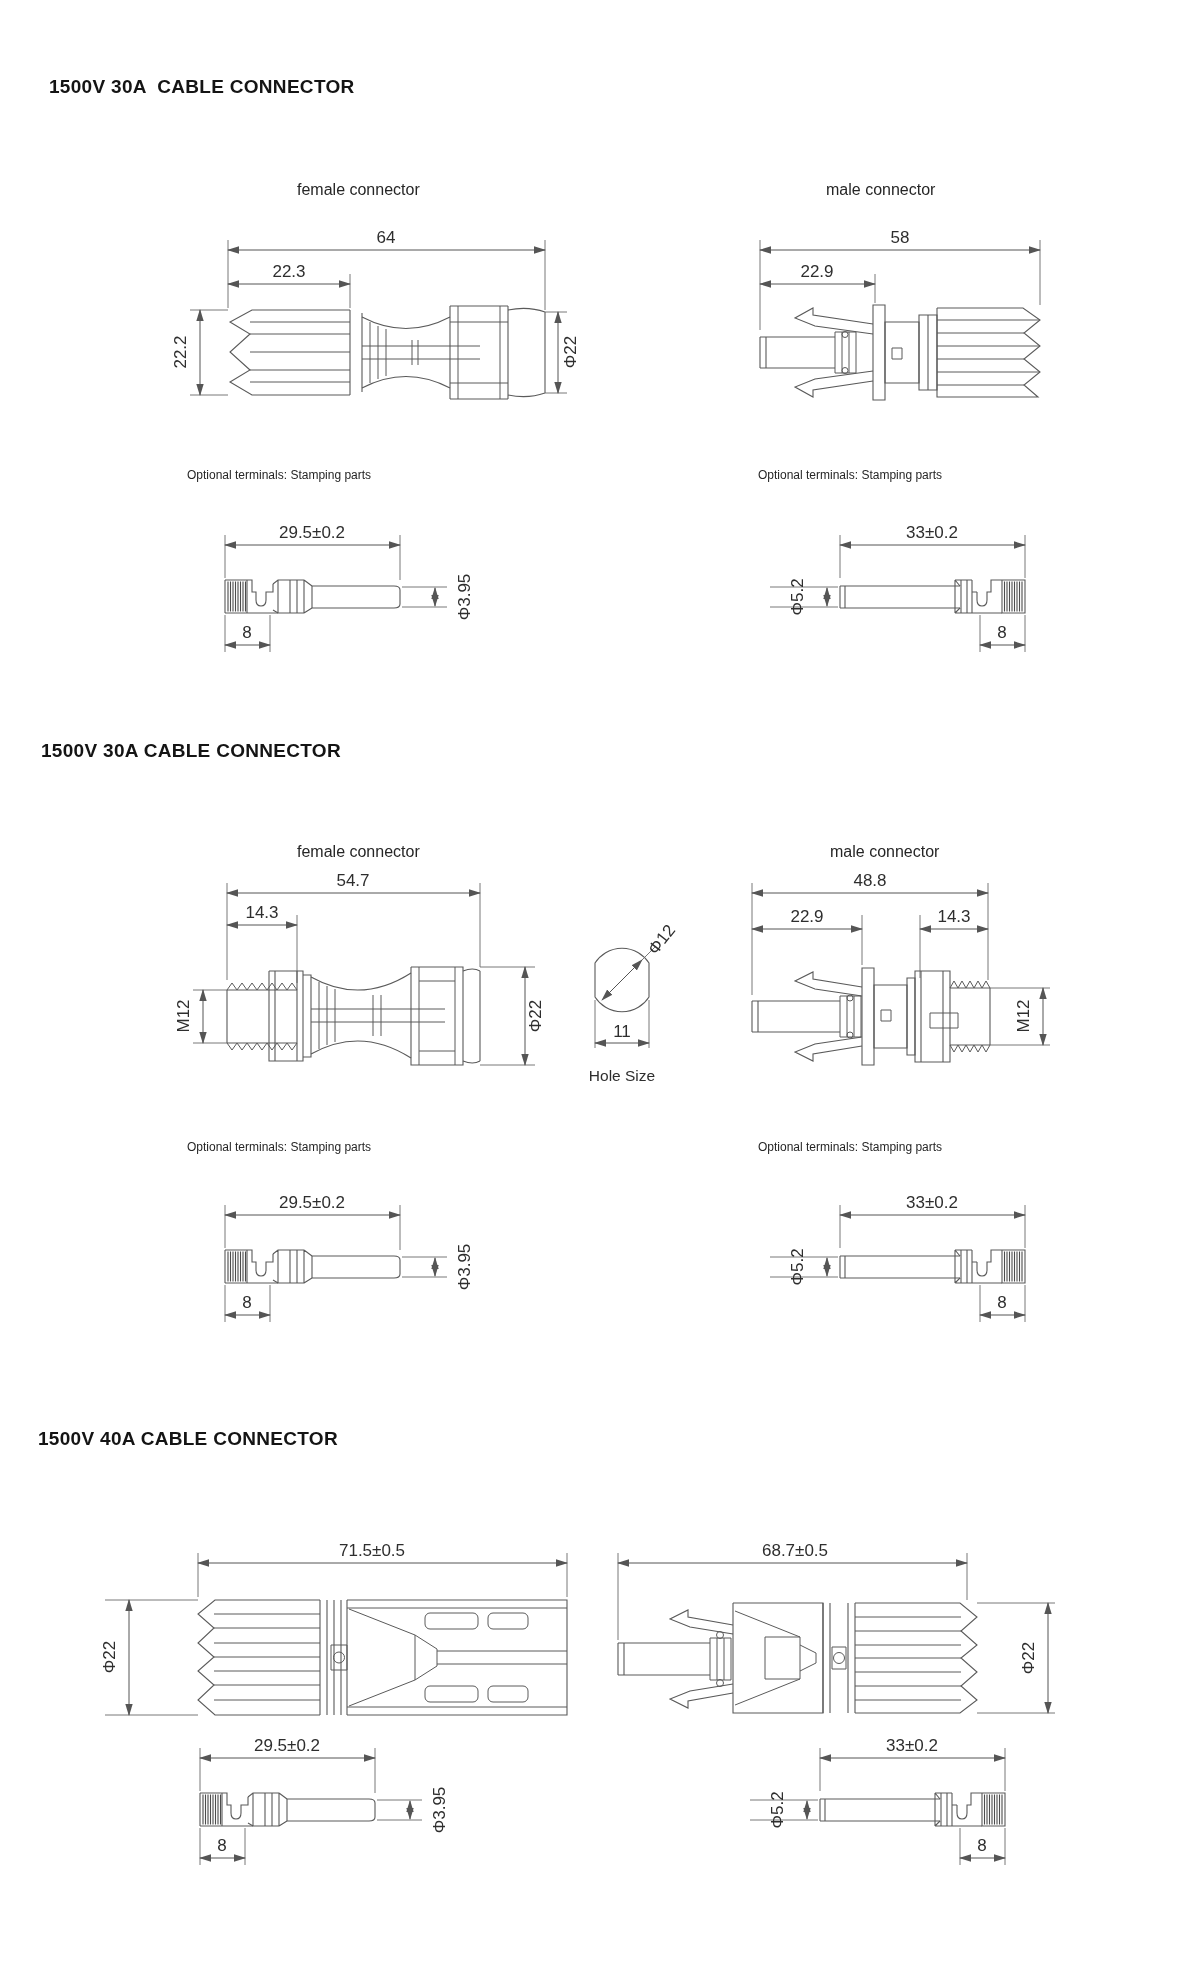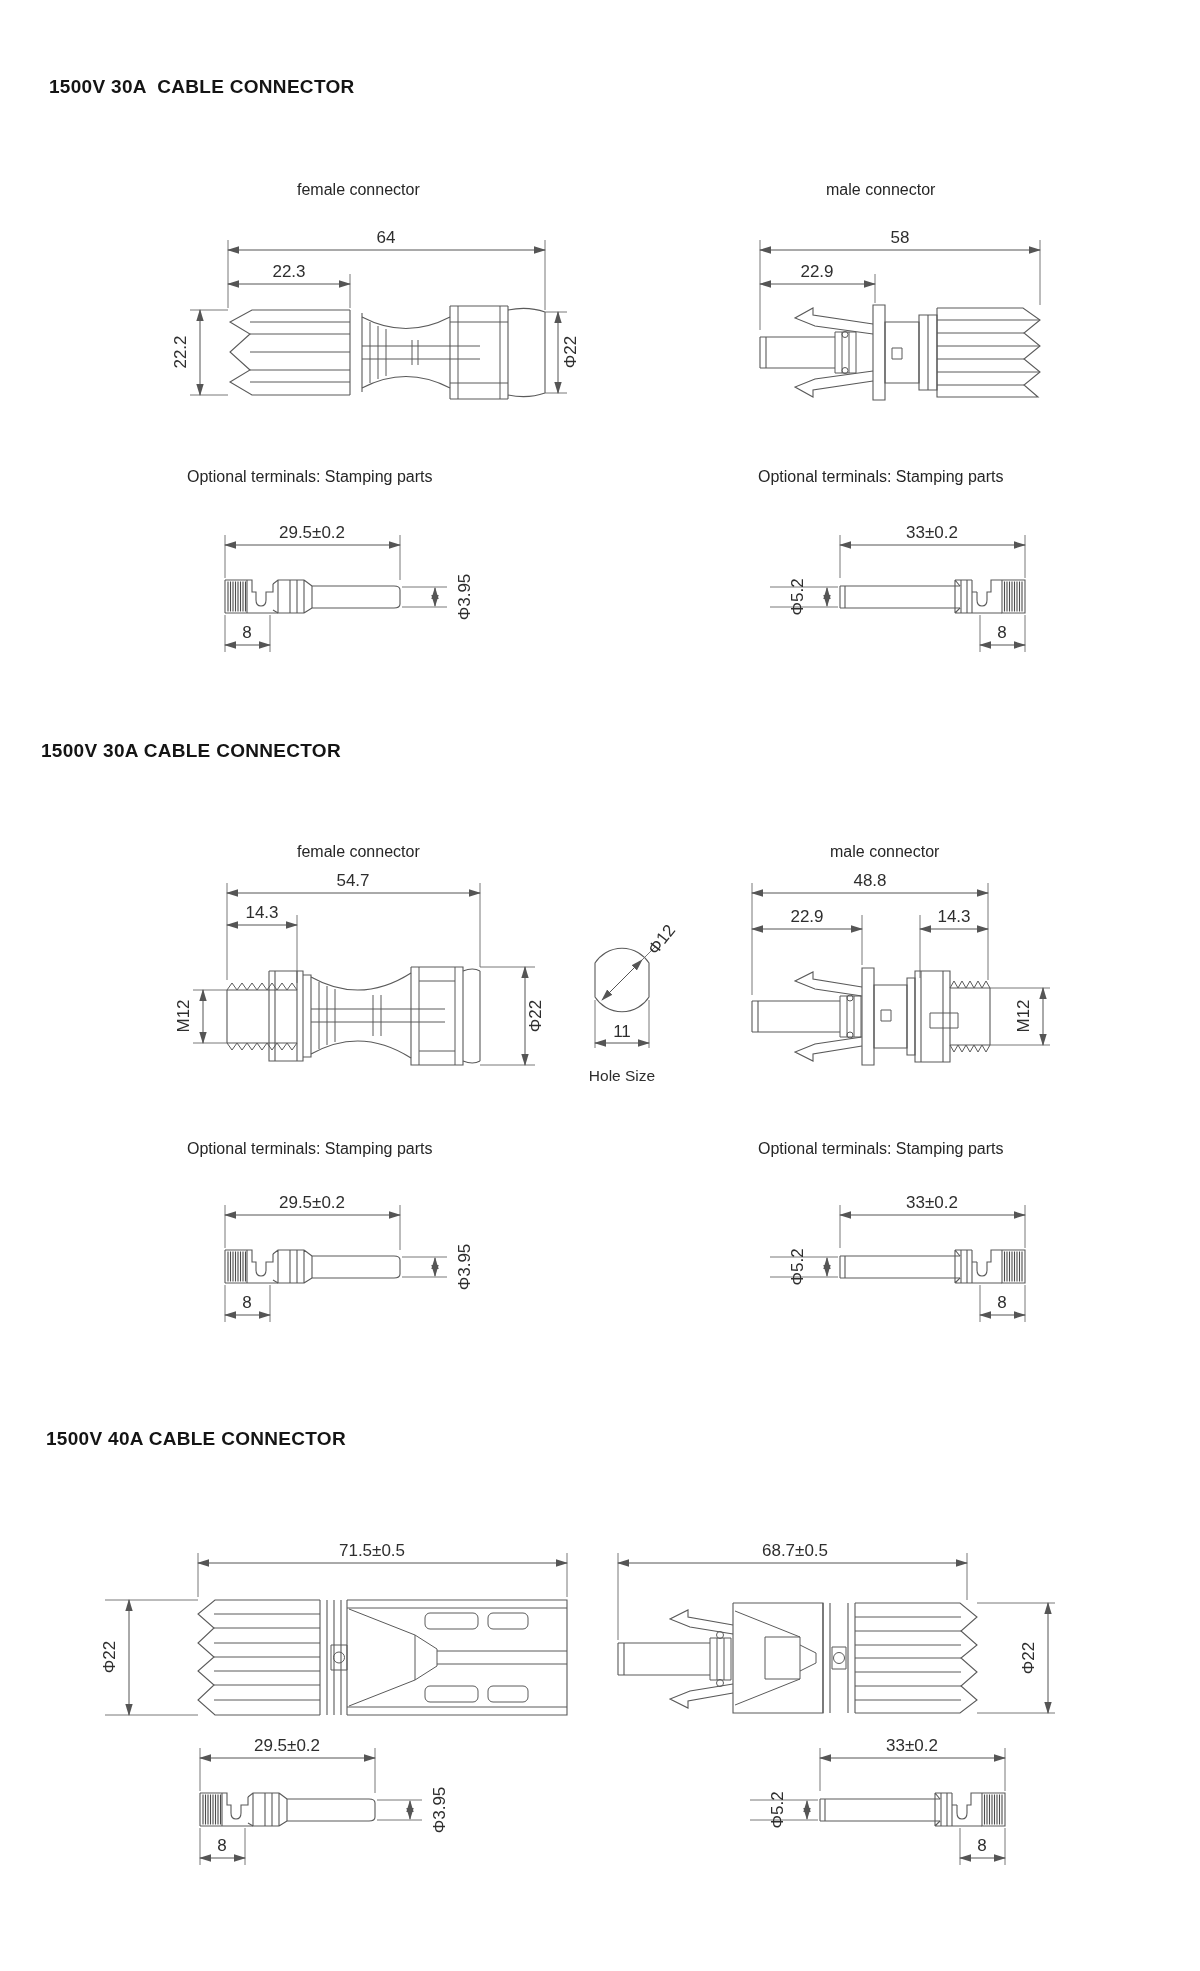--- a/index.html
+++ b/index.html
@@ -1,20 +1,20 @@
 <!DOCTYPE html>
 <html><head>
 <meta charset="utf-8">
 <style>
   html,body{margin:0;padding:0;background:#ffffff;}
   body{width:1200px;height:1971px;position:relative;font-family:"Liberation Sans",sans-serif;}
   .abs{position:absolute;}
   .sec-title{font-size:19px;font-weight:bold;color:#141414;letter-spacing:.3px;white-space:pre;}
   .fig-label{font-size:16px;color:#262626;text-align:center;}
-  .caption{font-size:16px;color:#262626;}
+  .caption{font-size:12px;color:#262626;}
   svg{overflow:visible;}
   .d{stroke:#5a5a5a;stroke-width:1.1;fill:none;stroke-linejoin:miter;stroke-linecap:butt;}
   .dt{stroke:#5a5a5a;stroke-width:1;fill:none;}
   .dl{stroke:#555555;stroke-width:1;fill:none;}
   .ext{stroke:#6a6a6a;stroke-width:0.9;fill:none;}
   .hatch{stroke:#4c4c4c;stroke-width:1.1;fill:none;}
   text{fill:#2e2e2e;font-family:"Liberation Sans",sans-serif;font-size:17px;}
 </style>
 </head>
 <body>
@@ -241,21 +241,21 @@
   </g>
   <g>
     <path class="d" d="M85,86 H205 M85,108 H205 M85,86 V108 M90,86 V108"></path>
     <path class="d" d="M205,86 L200,80 M205,108 L200,113 M200,80 H217 M200,113 H217 M200,80 V113 M206,80 V113 M212,80 V113 M217,80 V113"></path>
     <path class="d" d="M217,92 H222 M222,92 V100 Q222,106 227,106 Q232,106 232,100 V92 H236 L236,80 H247 M217,113 H247"></path>
     <path class="d" d="M247,80 H270 V113 H247 V80"></path>
     <path class="hatch" d="M249.5,81.5 V111.5 M252,81.5 V111.5 M254.5,81.5 V111.5 M257,81.5 V111.5 M259.5,81.5 V111.5 M262,81.5 V111.5 M264.5,81.5 V111.5 M267,81.5 V111.5"></path>
   </g>
 </svg>
 
-<div class="abs sec-title" style="left:46px;top:1428px;">1500V 40A CABLE CONNECTOR</div>
+<div class="abs sec-title" style="left:38px;top:1428px;">1500V 40A CABLE CONNECTOR</div>
 
 <svg class="abs" style="left:85px;top:1525px;" width="500" height="200" viewBox="0 0 500 200">
   <g>
     <path class="ext" d="M113,28 V72 M482,28 V72"></path>
     <line class="dl" x1="113" y1="38" x2="482" y2="38" marker-start="url(#ar)" marker-end="url(#ar)"></line>
     <text x="287" y="31" text-anchor="middle">71.5±0.5</text>
     <path class="ext" d="M20,75 H113 M20,190 H113"></path>
     <line class="dl" x1="44" y1="75" x2="44" y2="190" marker-start="url(#ar)" marker-end="url(#ar)"></line>
     <text transform="translate(30,132) rotate(-90)" text-anchor="middle">Φ22</text>
   </g>

